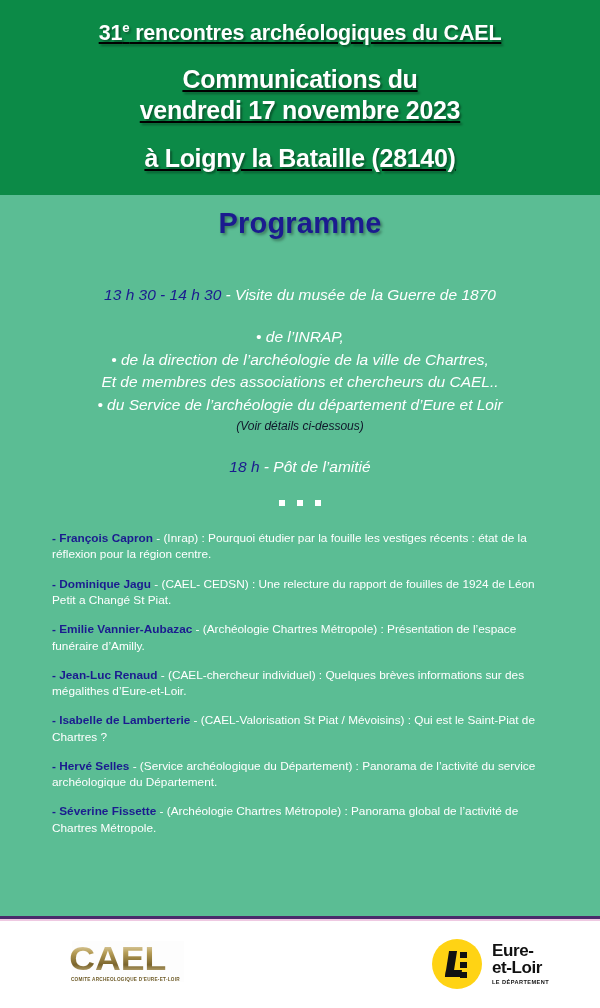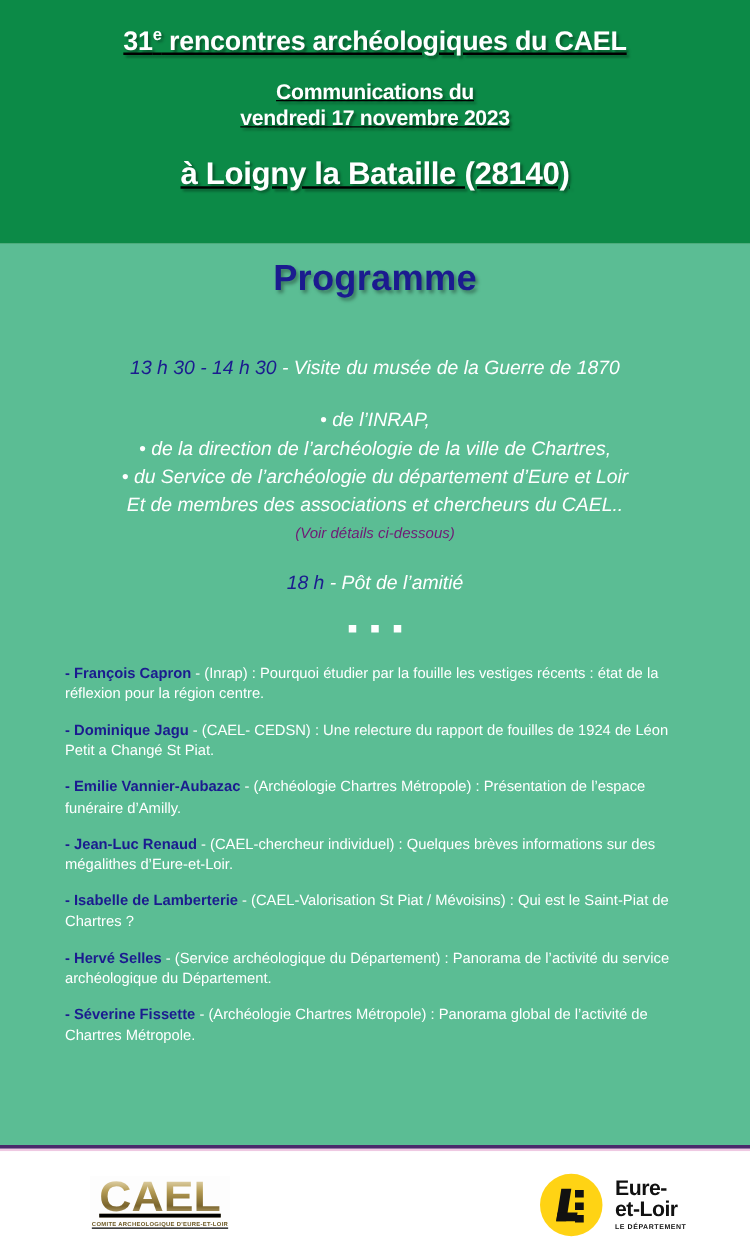--- a/index.html
+++ b/index.html
@@ -43,21 +43,21 @@
     font-size: 21.5px;
     letter-spacing: -0.2px;
     margin: 6px 0 0 0;
   }
   .title-main sup {
     font-size: 0.62em;
     vertical-align: super;
     line-height: 0;
   }
   .title-sub {
-    font-size: 17px;
+    font-size: 25px;
     margin: 18px 0 16px 0;
     letter-spacing: -0.3px;
   }
   .title-place {
     font-size: 25px;
     margin: 18px 0 0 0;
     letter-spacing: -0.3px;
   }
 
   
@@ -88,21 +88,21 @@
     font-style: italic;
   }
   .schedule .time {
     color: #1b1b8f;
     font-weight: normal;
   }
   .sched-block { margin-bottom: 20px; }
   .sched-block:last-child { margin-bottom: 0; }
   .sched-note {
     font-size: 12px;
-    color: #701a75;
+    color: #0f172a;
     margin-top: 2px;
   }
   .sched-gap { margin-top: 18px; }
 
   .dots-separator {
     text-align: center;
     margin-top: 22px;
     line-height: 0;
   }
   .dots-separator span {
@@ -150,23 +150,21 @@
     height: 87px;
     background: #ffffff;
     position: relative;
   }
 
   .logo-cael {
     position: absolute;
     left: 72px;
     top: 20px;
     width: 112px;
-    text-align: center;
     background: #fdfdfd;
-    text-decoration: underline;
   }
   .cael-word {
     font-family: "Liberation Sans", sans-serif;
     font-weight: bold;
     font-size: 34px;
     letter-spacing: 0px;
     line-height: 1;
     background: linear-gradient(180deg,#f0e6c8 0%,#b59c55 35%,#7a642c 70%,#d9c795 100%);
     -webkit-background-clip: text;
     background-clip: text;
@@ -271,22 +269,22 @@
 
     <div class="schedule">
 
       <div class="sched-block">
         <span class="time">13 h 30 - 14 h 30</span><span class="sep"> - </span><span class="desc">Visite du musée de la Guerre de 1870</span>
       </div>
 
       <div class="sched-block sched-gap">
         <div>• de l’INRAP,</div>
         <div>• de la direction de l’archéologie de la ville de Chartres,</div>
+        <div>Et de membres des associations et chercheurs du CAEL..</div>
         <div>• du Service de l’archéologie du département d’Eure et Loir</div>
-        <div>Et de membres des associations et chercheurs du CAEL..</div>
         <div class="sched-note">(Voir détails ci-dessous)</div>
       </div>
 
       <div class="sched-block sched-gap">
         <span class="time">18 h</span><span class="sep"> - </span><span class="desc">Pôt de l’amitié</span>
       </div>
 
     </div>
 
     <div class="dots-separator">

